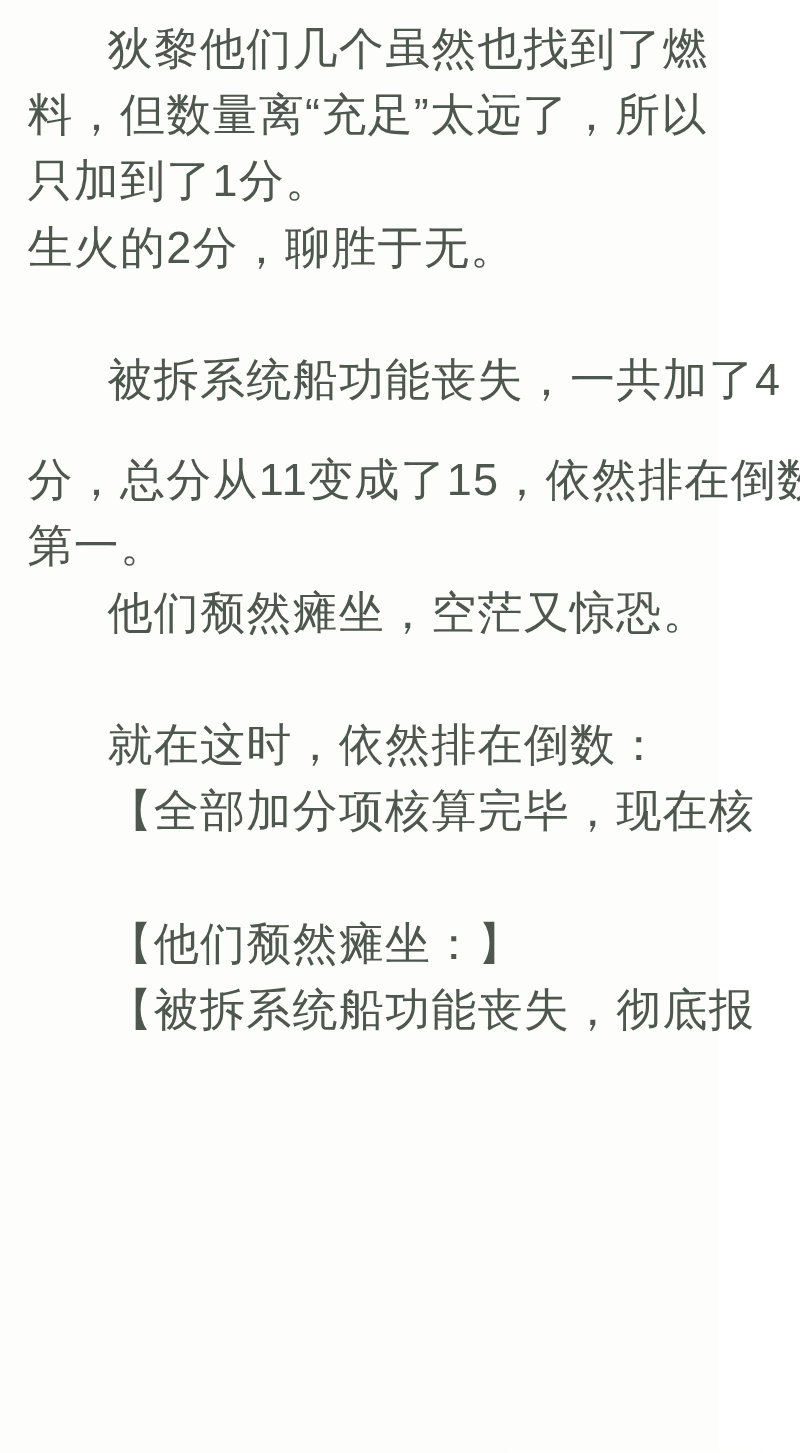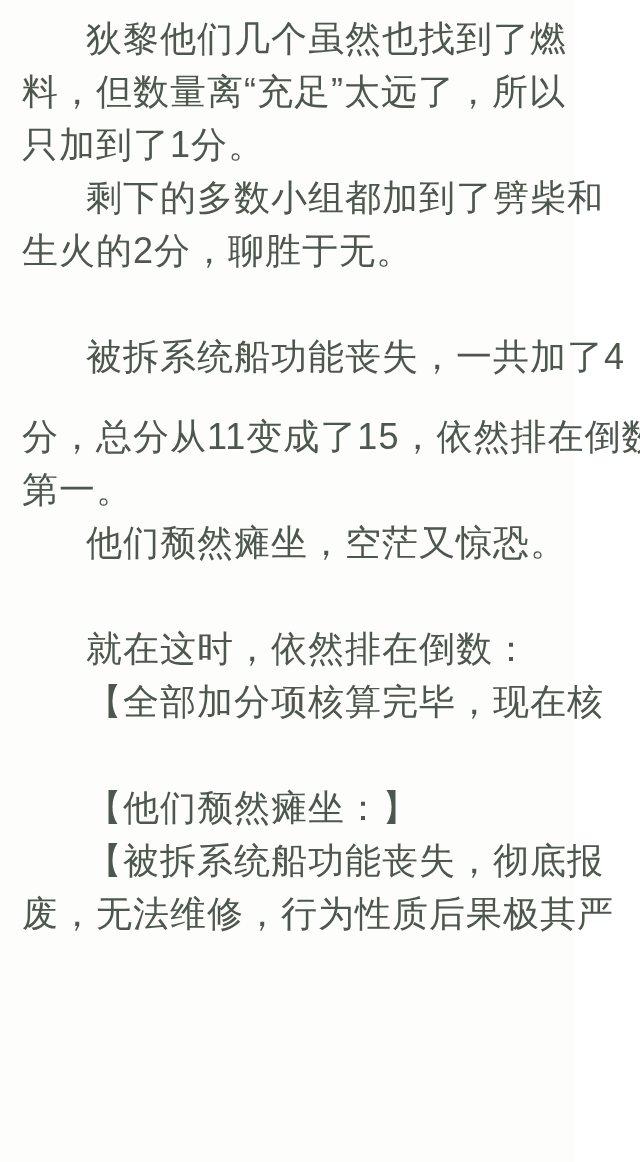--- a/index.html
+++ b/index.html
@@ -39,29 +39,27 @@
   }
 </style>
 </head>
 <body>
 
 <div class="reader-page" style="background: rgb(253, 253, 251); color: rgb(77, 87, 78);">
   <div>
       <div class="line indent">狄黎他们几个虽然也找到了燃</div>
       <div class="line">料，但数量离“充足”太远了，所以</div>
       <div class="line">只加到了1分。</div>
-      <div class="line indent">剩下的多数小组都加到了劈柴和</div>
       <div class="line">生火的2分，聊胜于无。</div>
       <div class="spacer-line"></div>
       <div class="line indent">被拆系统船功能丧失，一共加了4</div>
       <div class="spacer-half"></div>
       <div class="line">分，总分从11变成了15，依然排在倒数</div>
       <div class="line">第一。</div>
       <div class="line indent">他们颓然瘫坐，空茫又惊恐。</div>
       <div class="spacer-line"></div>
       <div class="line indent">就在这时，依然排在倒数：</div>
       <div class="line indent">【全部加分项核算完毕，现在核</div>
       <div class="spacer-line"></div>
       <div class="line indent">【他们颓然瘫坐：】</div>
       <div class="line indent">【被拆系统船功能丧失，彻底报</div>
-      <div class="line">废，无法维修，行为性质后果极其严</div>
     </div>
 </div>
 
 </body></html>

